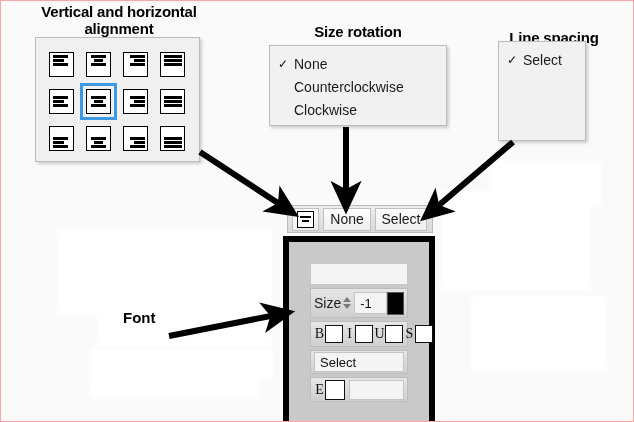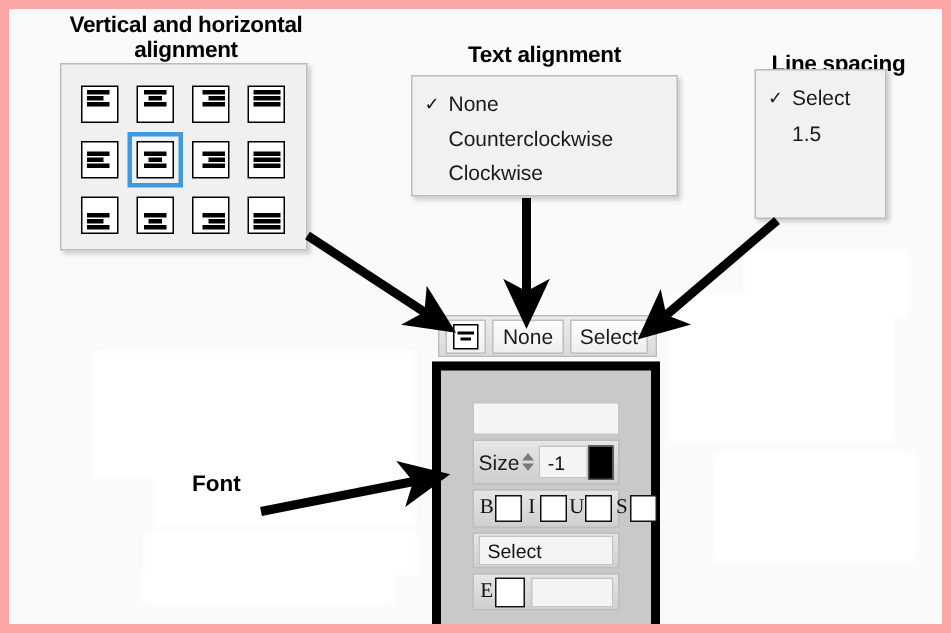--- a/index.html
+++ b/index.html
@@ -11,21 +11,21 @@
     height: 422px;
     background: #fafafa;
     font-family: "Liberation Sans", sans-serif;
     overflow: hidden;
   }
   #canvas {
     position: relative;
     width: 634px;
     height: 422px;
     background: #fafafa;
-    border: 6px solid #fca5a5;
+    border: 1px solid #fca5a5;
     box-sizing: border-box;
     overflow: hidden;
   }
 
   
   .ghost {
     position: absolute;
     background: #ffffff;
     filter: blur(2px);
   }
@@ -310,21 +310,21 @@
   <div class="ghost" style="left:440px; top:190px; width:150px; height:100px;"></div>
   <div class="ghost" style="left:490px; top:160px; width:110px; height:45px;"></div>
   <div class="ghost" style="left:470px; top:295px; width:135px; height:75px;"></div>
   <div class="ghost" style="left:88px; top:375px; width:170px; height:22px;"></div>
 
   <div class="ann-title" style="left:22px; top:2px; width:192px;">
     <div>Vertical and horizontal</div>
     <div>alignment</div>
   </div>
 
-  <div class="ann-title" style="left:268px; top:22px; width:178px;">Text alignment</div>
+  <div class="ann-title" style="left:268px; top:22px; width:178px;">Size rotation</div>
 
   <div class="ann-title" style="left:478px; top:28px; width:150px;">Line spacing</div>
 
   <div class="ann-label" style="left:122px; top:308px;">Font</div>
 
   <div id="align-popup">
     <div class="align-grid">
       <div class="align-cell">
         <div class="align-icon v-top h-left">
             <i></i>
@@ -426,24 +426,20 @@
     <div class="dd-item">
       <span class="dd-check"></span>
       <span class="dd-text">Clockwise</span>
     </div>
   </div>
 
   <div class="dd-popup" id="spacing-popup">
     <div class="dd-item">
       <span class="dd-check">✓</span>
       <span class="dd-text">Select</span>
-    </div>
-    <div class="dd-item">
-      <span class="dd-check"></span>
-      <span class="dd-text">1.5</span>
     </div>
   </div>
 
   <div id="toolbar-row">
     <div class="tb-btn" id="tb-align-btn">
       <div class="tb-align-glyph">
           <i></i>
           <i></i>
         </div>
     </div>

